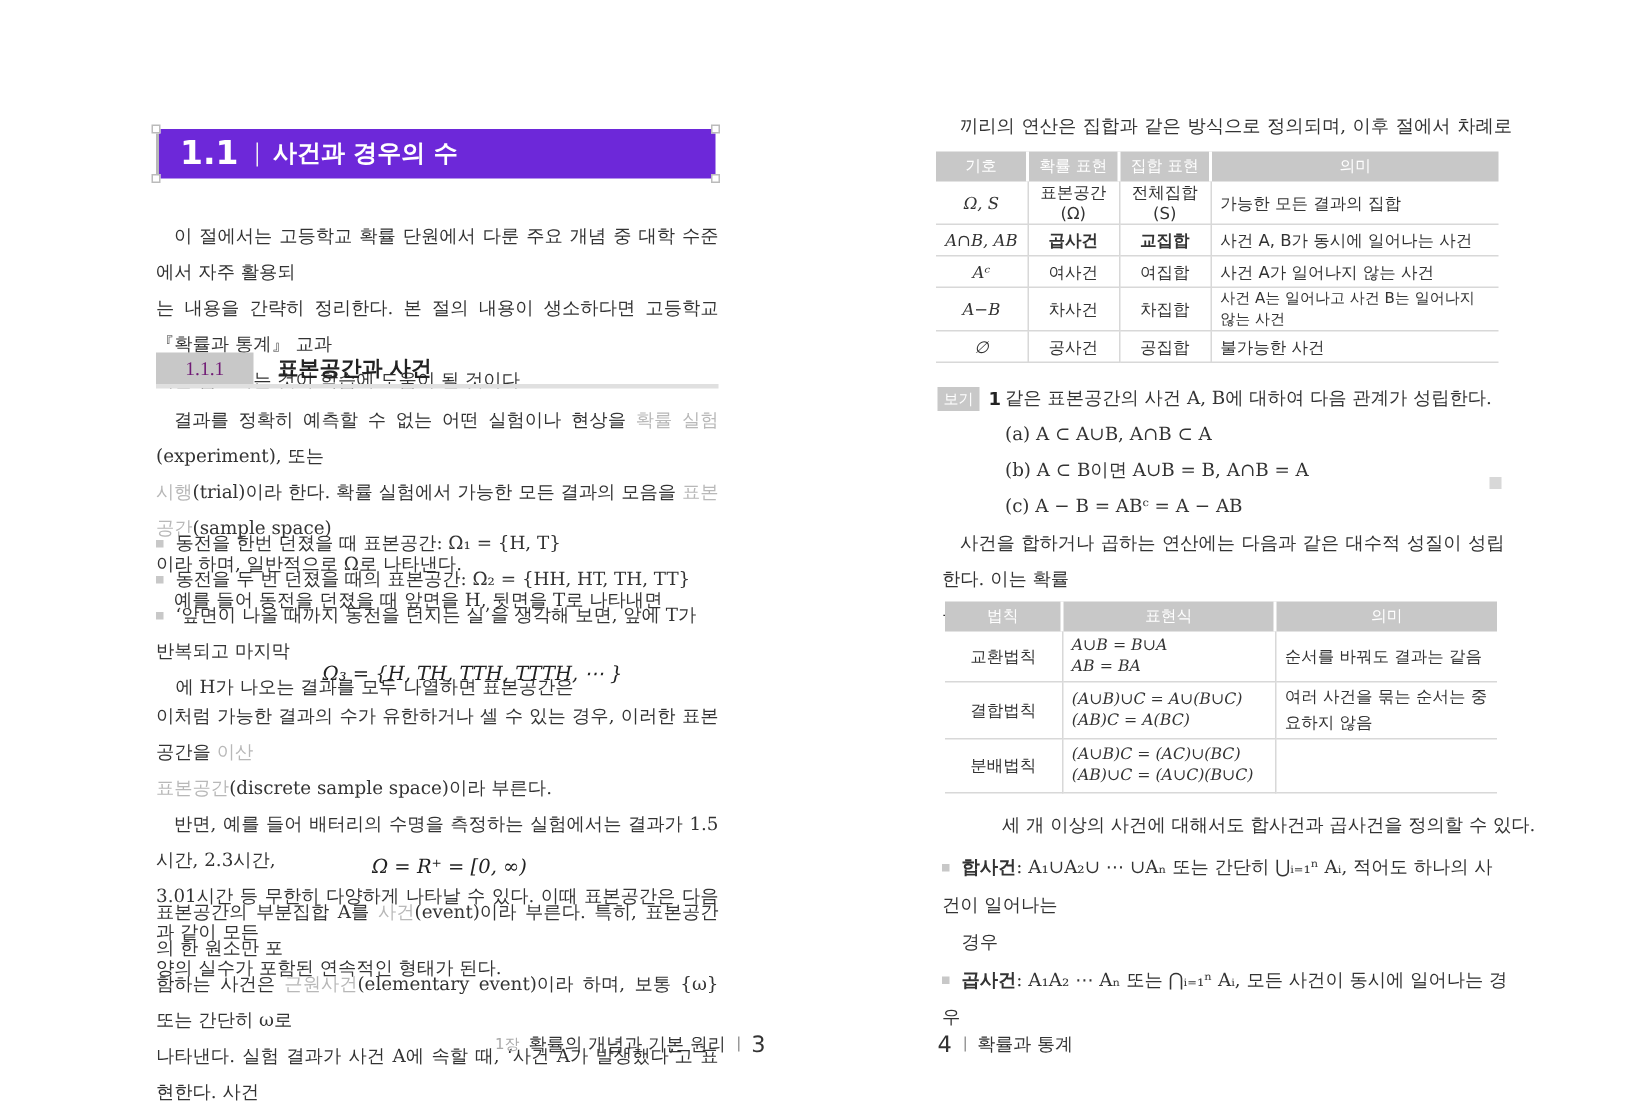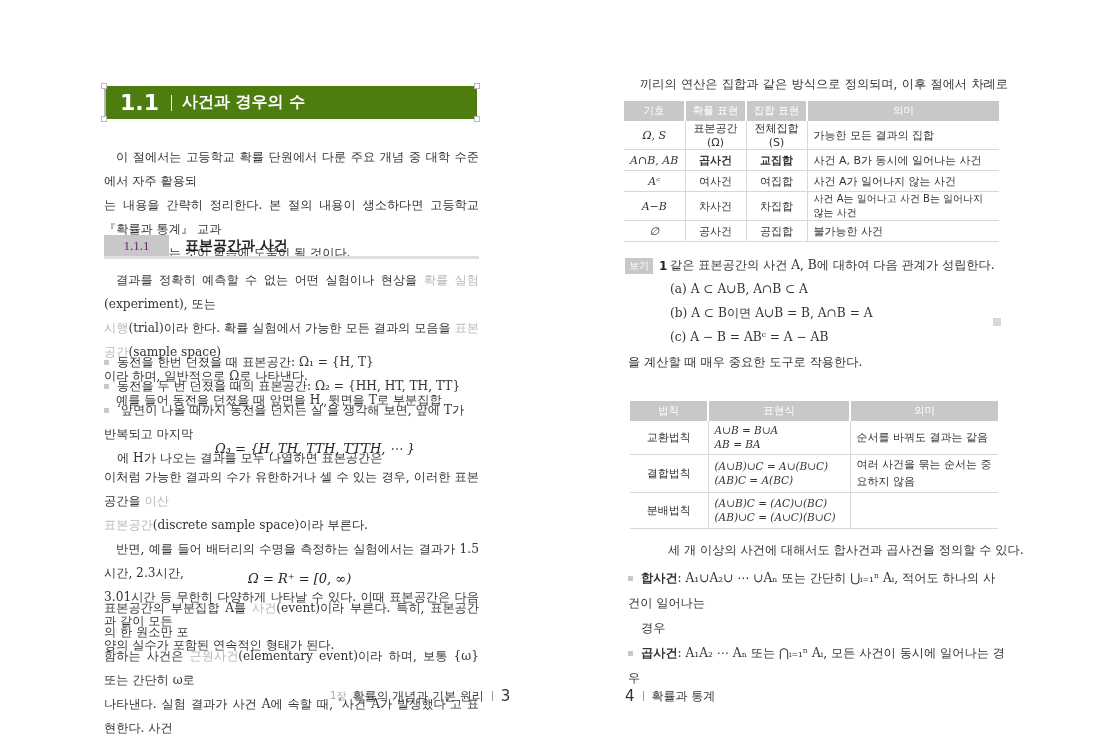--- a/index.html
+++ b/index.html
@@ -7,21 +7,21 @@
   body { font-family: "DejaVu Serif", serif; color: #222; position: relative; }
   .page { position: absolute; top: 0; height: 746px; }
   .page-left { left: 0; width: 550px; }
   .page-right { left: 550px; width: 550px; }
   .sans { font-family: "DejaVu Sans", sans-serif; }
   .math { font-family: "DejaVu Serif", serif; font-style: italic; }
 
   
   .sec-header {
     position: absolute; left: 104px; top: 86px; width: 373px; height: 33px;
-    background: #4d7c0f; border-left: 2px solid #b8b8b8;
+    background: #6d28d9; border-left: 2px solid #b8b8b8;
     display: flex; align-items: center;
   }
   .sec-header .num { font-family: "DejaVu Sans", sans-serif; font-size: 22px; color: #fff; margin-left: 14px; font-weight: bold; letter-spacing: 0px; }
   .sec-header .bar { width: 1px; height: 16px; background: #f0f0f0; margin: 0 10px 0 12px; }
   .sec-header .title { font-family: "DejaVu Sans", sans-serif; font-size: 16px; color: #fff; font-weight: bold; }
   .handle { position: absolute; width: 6px; height: 6px; border: 1px solid #bbb; background: #fff; }
 
   .para { position: absolute; font-size: 12.2px; line-height: 24px; color: #333; text-align: justify; }
   .para .hl { color: #b8b8b8; }
 
@@ -79,21 +79,21 @@
   </div>
 
   <div class="para" style="left:104px;top:268px;width:375px;">
     <div style="text-indent:12px;">
       <span>결과를 정확히 예측할 수 없는 어떤 실험이나 현상을 </span><span class="hl">확률 실험</span><span>(experiment), 또는</span>
     </div>
     <div>
       <span class="hl">시행</span><span>(trial)이라 한다. 확률 실험에서 가능한 모든 결과의 모음을 </span><span class="hl">표본공간</span><span>(sample space)</span>
     </div>
     <div>이라 하며, 일반적으로 Ω로 나타낸다.</div>
-    <div style="text-indent:12px;">예를 들어 동전을 던졌을 때 앞면을 H, 뒷면을 T로 부분집합</div>
+    <div style="text-indent:12px;">예를 들어 동전을 던졌을 때 앞면을 H, 뒷면을 T로 나타내면</div>
   </div>
 
   <div class="bullet" style="left:104px;top:350px;width:375px;">
     <div><span class="dot"></span><span>동전을 한번 던졌을 때 표본공간: Ω₁ = {H, T}</span></div>
     <div><span class="dot"></span><span>동전을 두 번 던졌을 때의 표본공간: Ω₂ = {HH, HT, TH, TT}</span></div>
     <div><span class="dot"></span><span>‘앞면이 나올 때까지 동전을 던지는 실’을 생각해 보면, 앞에 T가 반복되고 마지막</span></div>
     <div style="padding-left:13px;">에 H가 나오는 결과를 모두 나열하면 표본공간은</div>
   </div>
 
   <div class="eq math" style="left:215px;top:441px;">Ω₃ = {H, TH, TTH, TTTH, ⋯ }</div>
@@ -183,20 +183,21 @@
 </div>
 <div class="para" style="left:670px;top:253px;width:340px;">
   <div>같은 표본공간의 사건 A, B에 대하여 다음 관계가 성립한다.</div>
   <div class="math" style="font-style:normal;">(a) A ⊂ A∪B,  A∩B ⊂ A</div>
   <div class="math" style="font-style:normal;">(b) A ⊂ B이면 A∪B = B,  A∩B = A</div>
   <div class="math" style="font-style:normal;">(c) A − B = ABᶜ = A − AB</div>
 </div>
 <div class="end-mark"></div>
 
 <div class="para" style="left:628px;top:350px;width:375px;">
+  <div style="text-indent:12px;">사건을 합하거나 곱하는 연산에는 다음과 같은 대수적 성질이 성립한다. 이는 확률</div>
   <div>을 계산할 때 매우 중요한 도구로 작용한다.</div>
 </div>
 
 <table class="tbl" style="left:630px;top:401px;width:368px;">
   <colgroup>
       <col style="width:78px">
       <col style="width:142px">
       <col>
     </colgroup>
   <thead>

